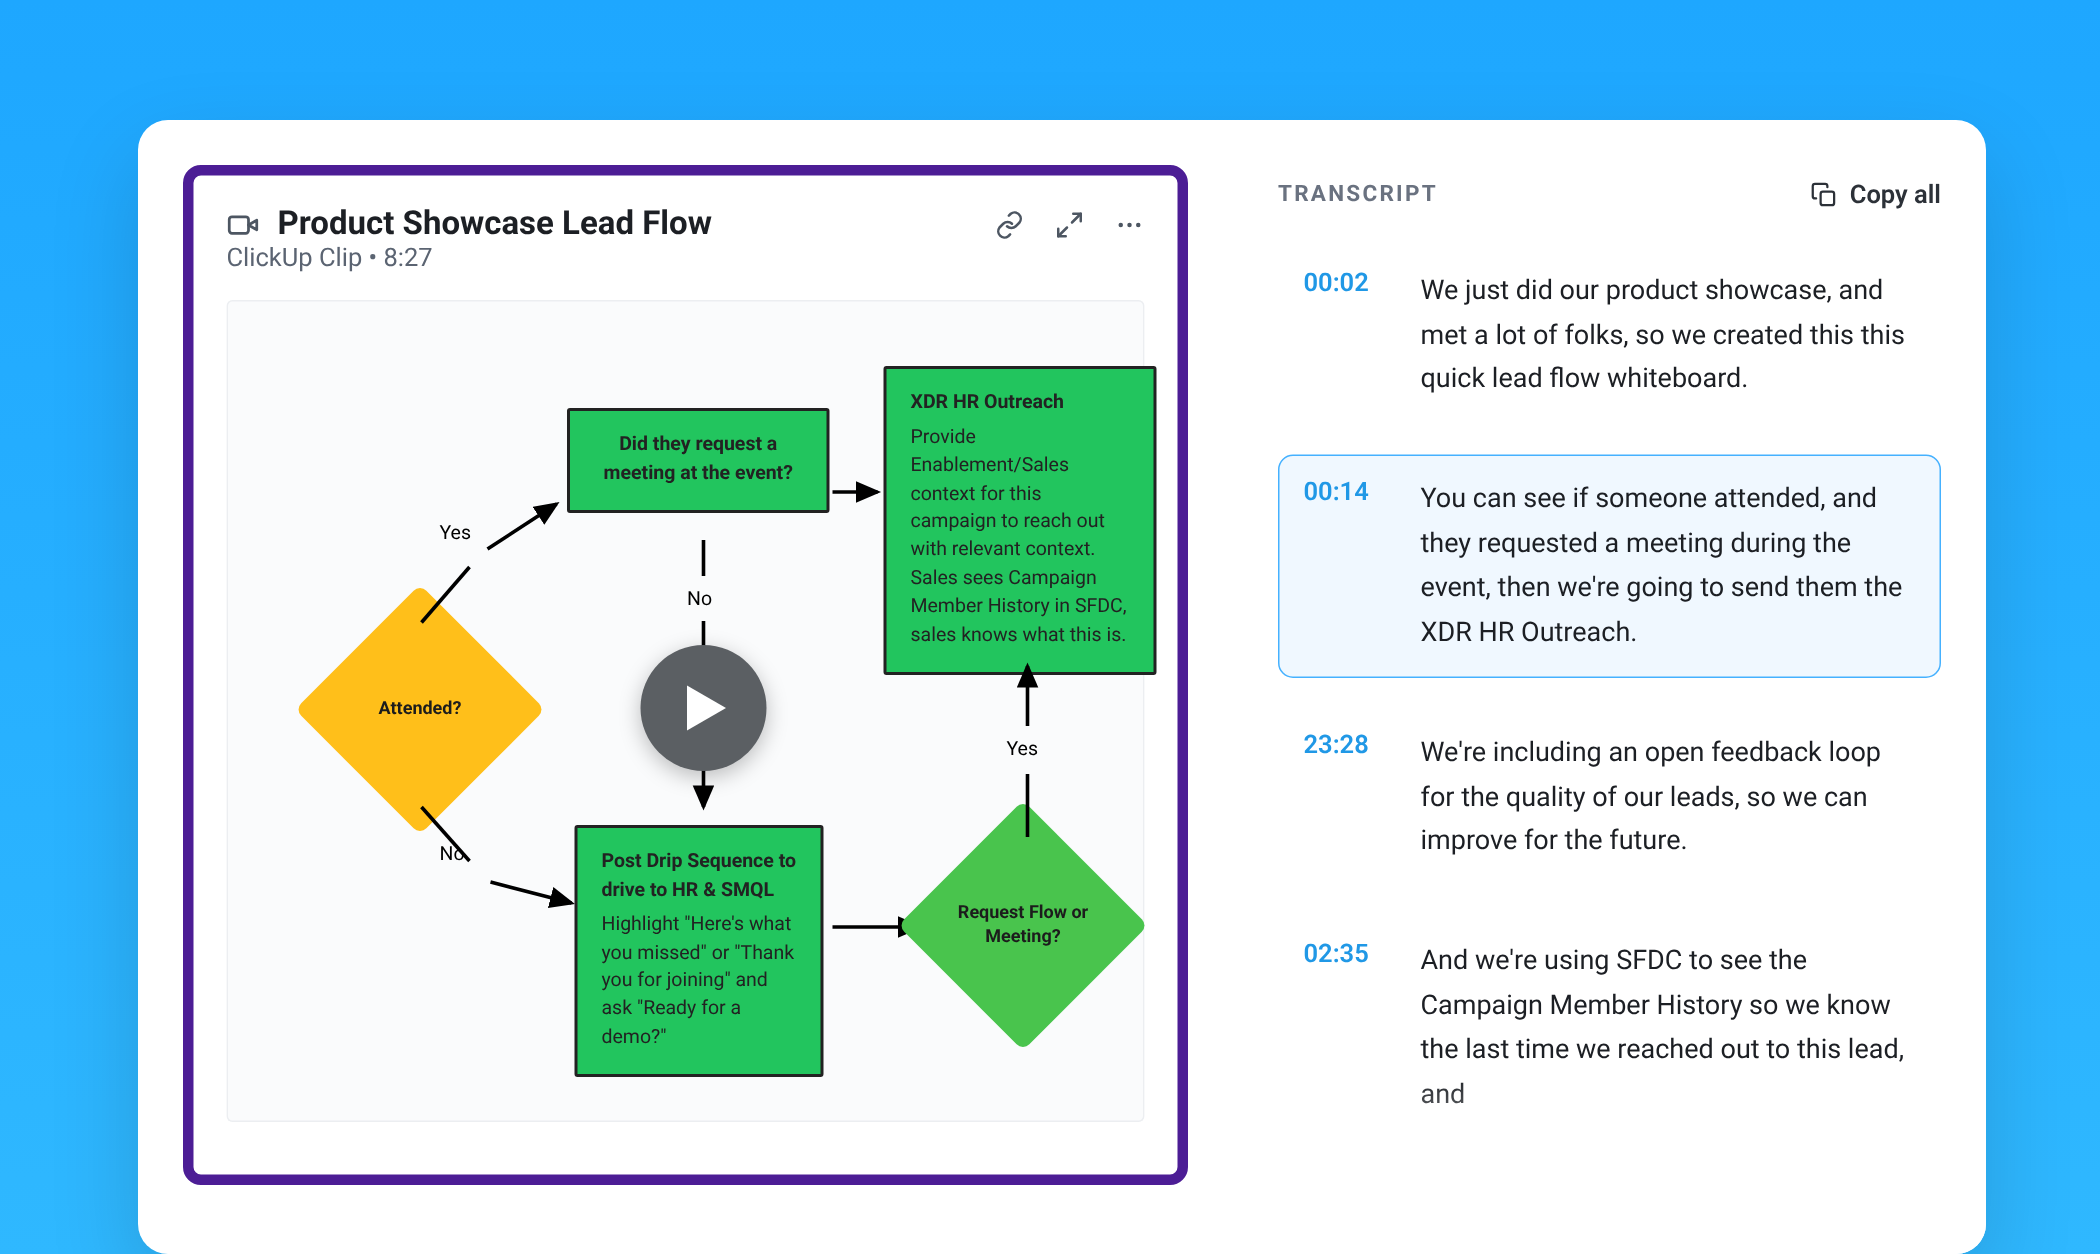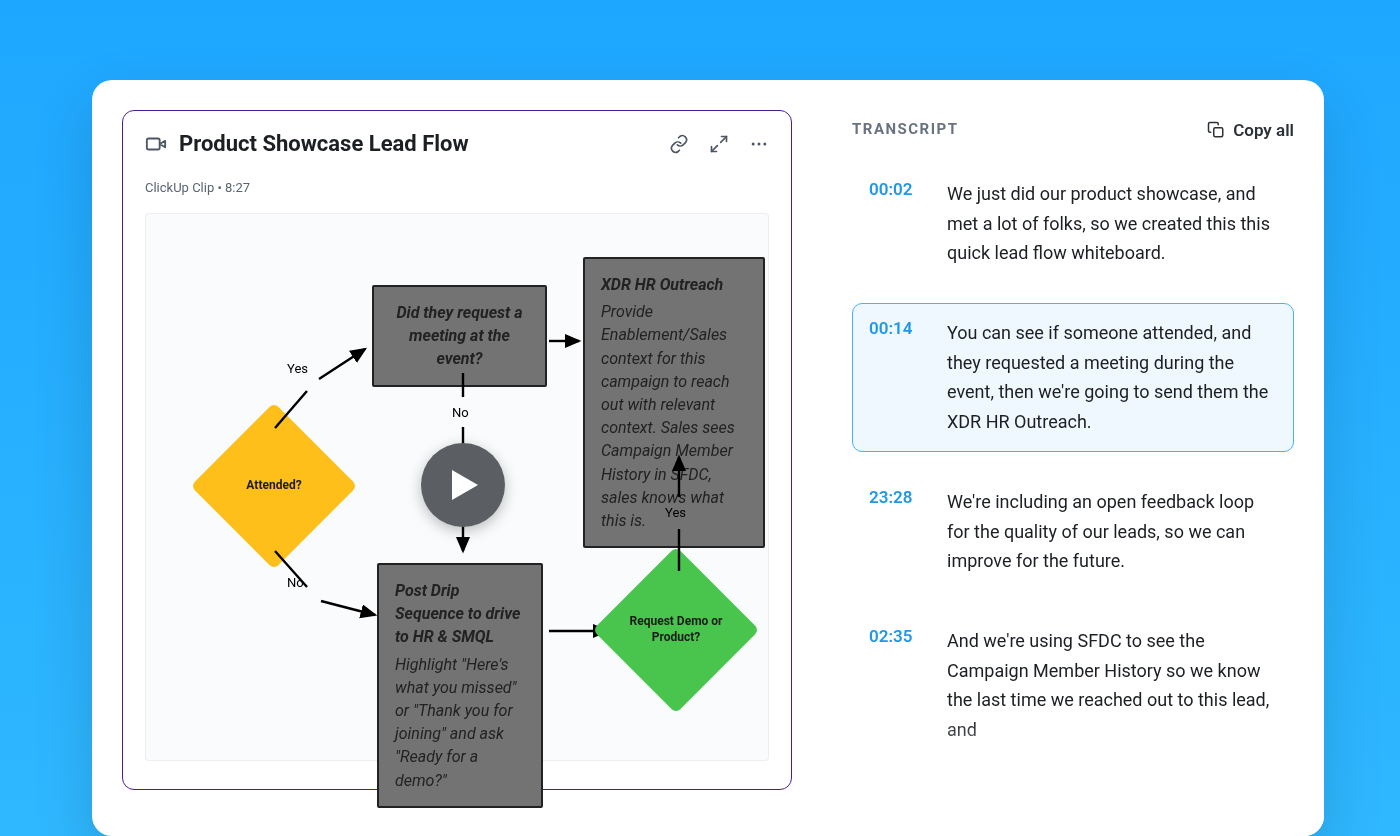--- a/index.html
+++ b/index.html
@@ -21,21 +21,21 @@
     border-radius: 20px;
     box-shadow: 0 24px 60px rgba(0,0,0,0.15);
     display: flex;
     overflow: hidden;
   }
   .left-pane {
     flex: 0 0 720px;
     padding: 30px 20px 30px 30px;
   }
   .video-card {
-    border: 1px solid #4c1d95;
+    border: 7px solid #4c1d95;
     border-radius: 12px;
     padding: 20px 22px 22px 22px;
     height: 680px;
     position: relative;
   }
   .vc-header {
     display: flex;
     align-items: center;
     justify-content: space-between;
   }
@@ -49,43 +49,42 @@
     font-weight: 700;
     color: #1c1f24;
   }
   .vc-actions {
     display: flex;
     align-items: center;
     gap: 20px;
     color: #4d5662;
   }
   .vc-sub {
-    margin-top: 24px;
-    font-size: 13px;
+    margin-top: 0;
+    font-size: 17px;
     color: #5b6472;
   }
   .video-frame {
     margin-top: 18px;
     height: 548px;
     background: #fafbfc;
     border-radius: 4px;
     position: relative;
     box-shadow: inset 0 0 0 1px #eceef1;
   }
   
   .node {
     position: absolute;
-    background: #737373;
+    background: #22c55e;
     border: 2px solid #222;
     padding: 14px 16px;
-    font-size: 16px;
+    font-size: 13px;
     line-height: 1.45;
     color: #222;
     border-radius: 2px;
-    font-style: italic;
   }
   .node .bold { font-weight: 700; display:block; margin-bottom:4px; }
   .diamond {
     position: absolute;
     width: 118px;
     height: 118px;
     display: flex;
     align-items: center;
     justify-content: center;
     text-align: center;
@@ -301,21 +300,21 @@
             <defs>
               <marker id="ah5" markerWidth="8" markerHeight="8" refX="6" refY="3" orient="auto">
                 <path d="M0,0 L7,3 L0,6 z" fill="#000"></path>
               </marker>
             </defs>
             <line x1="0" y1="10" x2="58" y2="10" stroke="#000" stroke-width="2.4" marker-end="url(#ah5)"></line>
           </svg>
 
         <div class="diamond green" style="left:472px; top:358px;">
           <div class="rot"></div>
-          <span>Request Demo or Product?</span>
+          <span>Request Flow or Meeting?</span>
         </div>
 
         <div class="edge-label" style="left:520px; top:292px;">Yes</div>
 
         <svg class="arrow-svg" style="left:524px; top:238px;" width="20" height="130">
             <defs>
               <marker id="ah6" markerWidth="8" markerHeight="8" refX="6" refY="3" orient="auto">
                 <path d="M0,0 L7,3 L0,6 z" fill="#000"></path>
               </marker>
             </defs>

